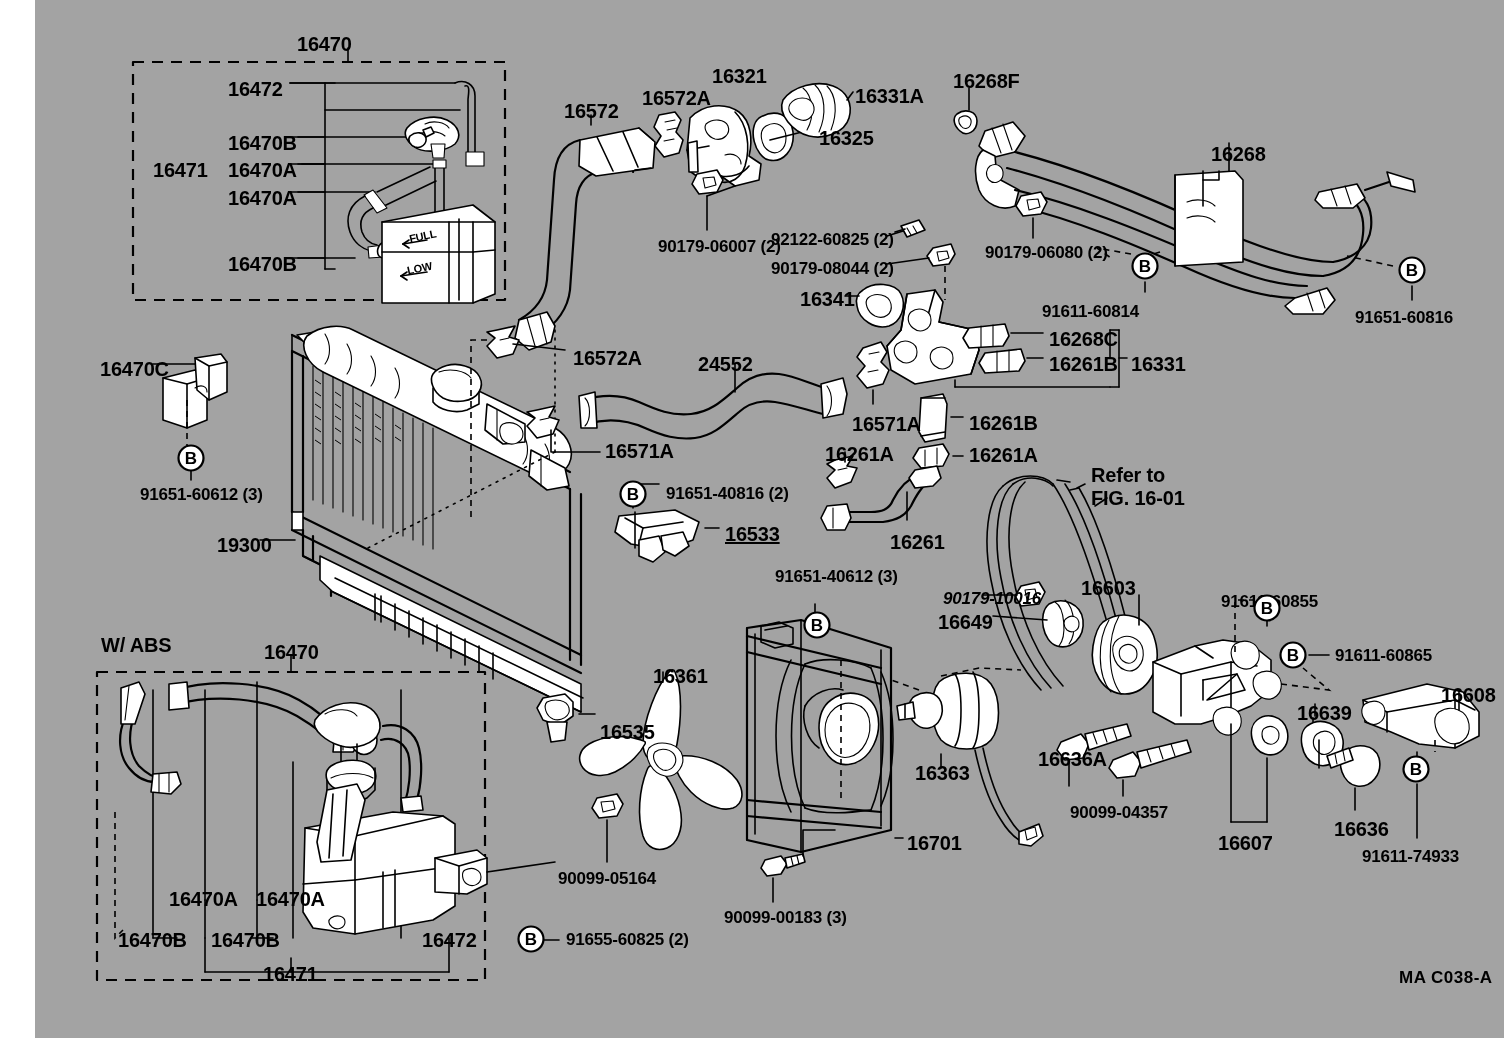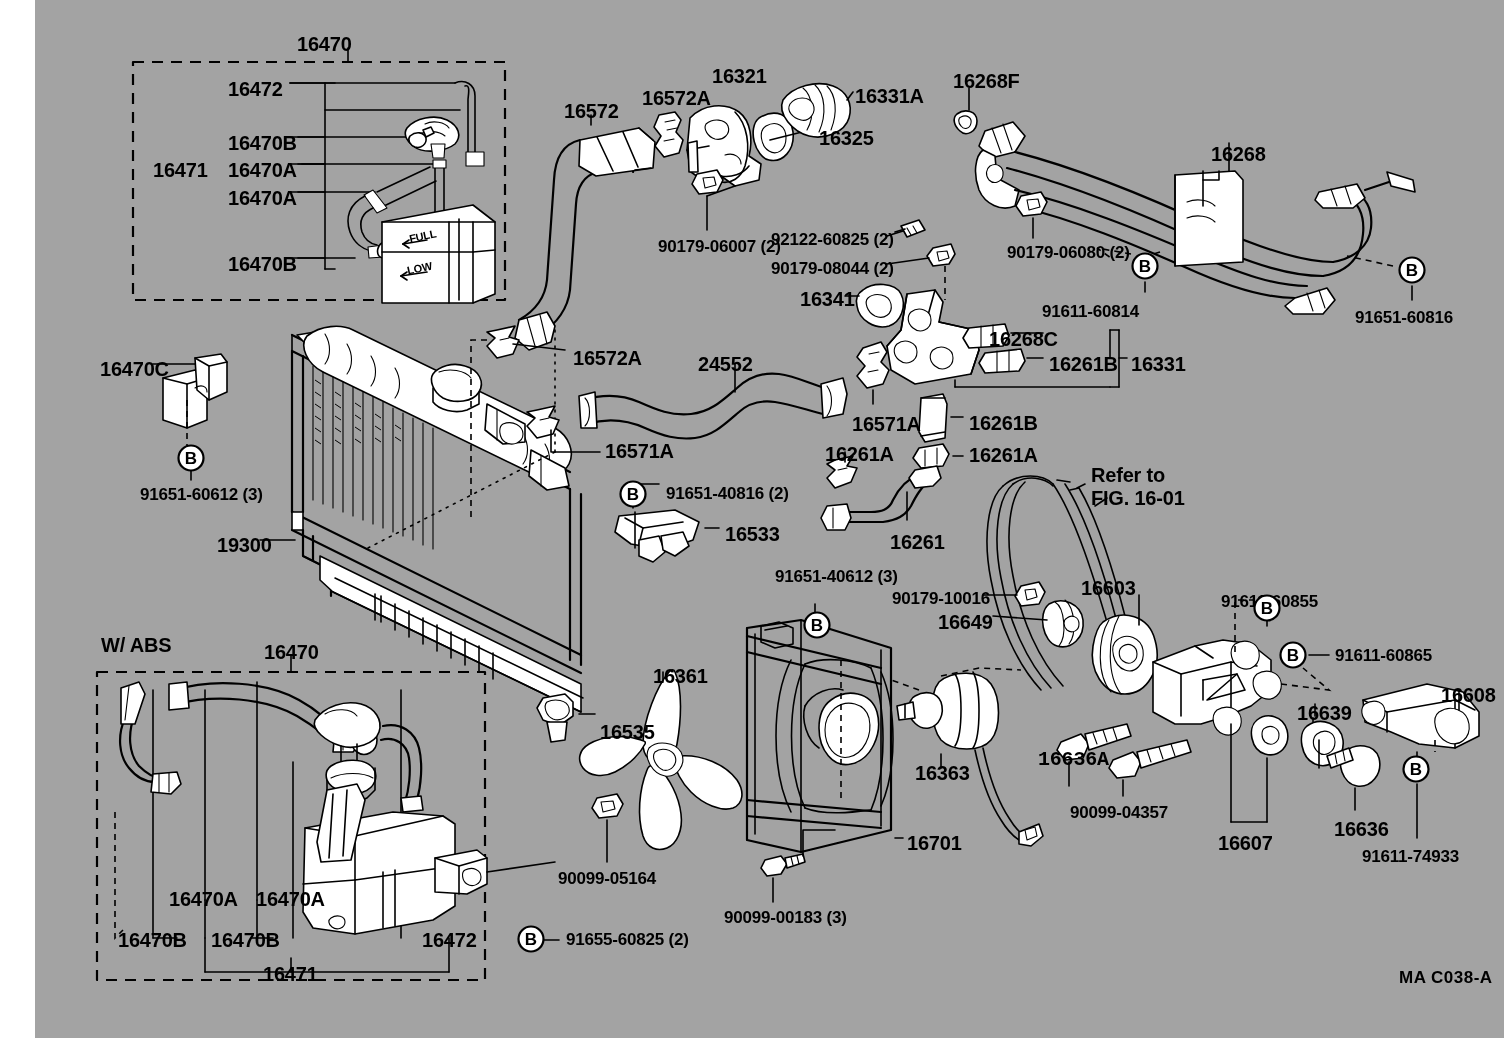--- a/index.html
+++ b/index.html
@@ -662,48 +662,48 @@
       <div class="lbl s20" style="left: 607px; top: 87px;">16572A</div>
       <div class="lbl s20" style="left: 677px; top: 65px;">16321</div>
       <div class="lbl s20" style="left: 820px; top: 85px;">16331A</div>
       <div class="lbl s20" style="left: 784px; top: 127px;">16325</div>
       <div class="lbl s17" style="left: 623px; top: 237px;">90179-06007 (2)</div>
       <div class="lbl s17" style="left: 736px; top: 230px;">92122-60825 (2)</div>
       <div class="lbl s17" style="left: 736px; top: 259px;">90179-08044 (2)</div>
       <div class="lbl s20" style="left: 765px; top: 288px;">16341</div>
       <div class="lbl s20" style="left: 918px; top: 70px;">16268F</div>
       <div class="lbl s20" style="left: 1176px; top: 143px;">16268</div>
-      <div class="lbl s17" style="left: 972px; top: 243px;">90179-06080 (2)</div>
+      <div class="lbl s17" style="left: 950px; top: 243px;">90179-06080 (2)</div>
       <div class="lbl s17" style="left: 1007px; top: 302px;">91611-60814</div>
       <div class="lbl s17" style="left: 1320px; top: 308px;">91651-60816</div>
-      <div class="lbl s20" style="left: 954px; top: 328px;">16268C</div>
+      <div class="lbl s20" style="left: 1014px; top: 328px;">16268C</div>
       <div class="lbl s20" style="left: 1014px; top: 353px;">16261B</div>
       <div class="lbl s20" style="left: 1096px; top: 353px;">16331</div>
       <div class="lbl s20" style="left: 817px; top: 413px;">16571A</div>
       <div class="lbl s20" style="left: 934px; top: 412px;">16261B</div>
       <div class="lbl s20" style="left: 790px; top: 443px;">16261A</div>
       <div class="lbl s20" style="left: 934px; top: 444px;">16261A</div>
       <div class="lbl s20" style="left: 855px; top: 531px;">16261</div>
       <div class="lbl s20" style="left: 538px; top: 347px;">16572A</div>
       <div class="lbl s20" style="left: 663px; top: 353px;">24552</div>
       <div class="lbl s20" style="left: 570px; top: 440px;">16571A</div>
       <div class="lbl s20" style="left: 65px; top: 358px;">16470C</div>
       <div class="lbl s17" style="left: 105px; top: 485px;">91651-60612 (3)</div>
       <div class="lbl s20" style="left: 182px; top: 534px;">19300</div>
       <div class="lbl s17" style="left: 631px; top: 484px;">91651-40816 (2)</div>
-      <div class="lbl s20" style="left: 690px; top: 523px;">16533</div>
+      <div class="lbl s20" style="left: 690px; top: 523px; text-decoration: underline;">16533</div>
       <div class="lbl s17" style="left: 740px; top: 567px;">91651-40612 (3)</div>
-      <div class="lbl s17" style="left: 857px; top: 589px;">90179-10016</div>
+      <div class="lbl s17" style="left: 908px; top: 589px; font-style: italic;">90179-10016</div>
       <div class="lbl s20" style="left: 903px; top: 611px;">16649</div>
       <div class="lbl s20" style="left: 1046px; top: 577px;">16603</div>
       <div class="lbl s17" style="left: 1186px; top: 592px;">91611-60855</div>
       <div class="lbl s17" style="left: 1300px; top: 646px;">91611-60865</div>
       <div class="lbl s20" style="left: 1406px; top: 684px;">16608</div>
       <div class="lbl s20" style="left: 1262px; top: 702px;">16639</div>
-      <div class="lbl s20" style="left: 1003px; top: 748px; font-family: Liberation Mono, monospace;">16636A</div>
+      <div class="lbl s20" style="left: 1003px; top: 748px;">16636A</div>
       <div class="lbl s17" style="left: 1035px; top: 803px;">90099-04357</div>
       <div class="lbl s20" style="left: 1183px; top: 832px;">16607</div>
       <div class="lbl s20" style="left: 1299px; top: 818px;">16636</div>
       <div class="lbl s17" style="left: 1327px; top: 847px;">91611-74933</div>
       <div class="lbl s20" style="left: 565px; top: 721px;">16535</div>
       <div class="lbl s20" style="left: 618px; top: 665px;">16361</div>
       <div class="lbl s20" style="left: 880px; top: 762px;">16363</div>
       <div class="lbl s20" style="left: 872px; top: 832px;">16701</div>
       <div class="lbl s17" style="left: 523px; top: 869px;">90099-05164</div>
       <div class="lbl s17" style="left: 689px; top: 908px;">90099-00183 (3)</div>

